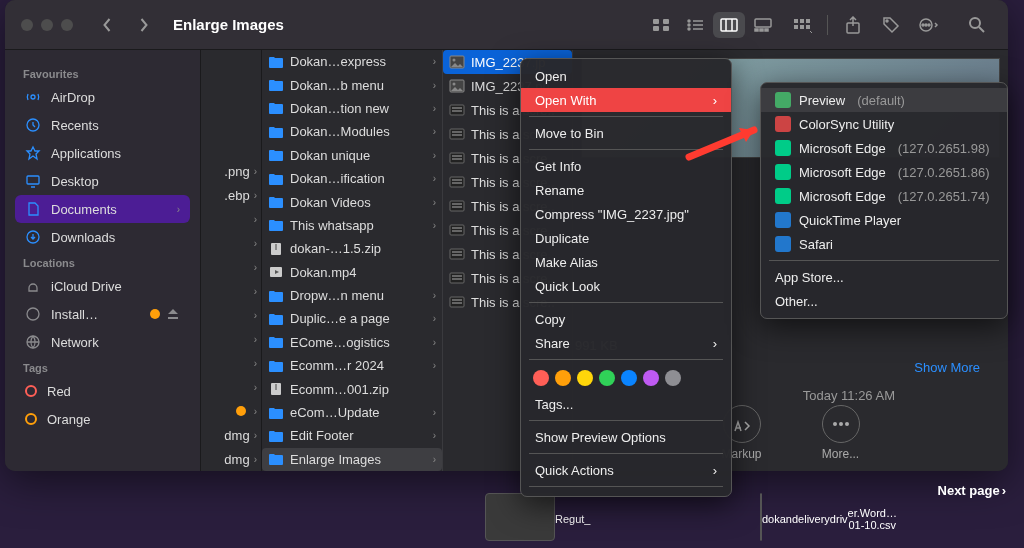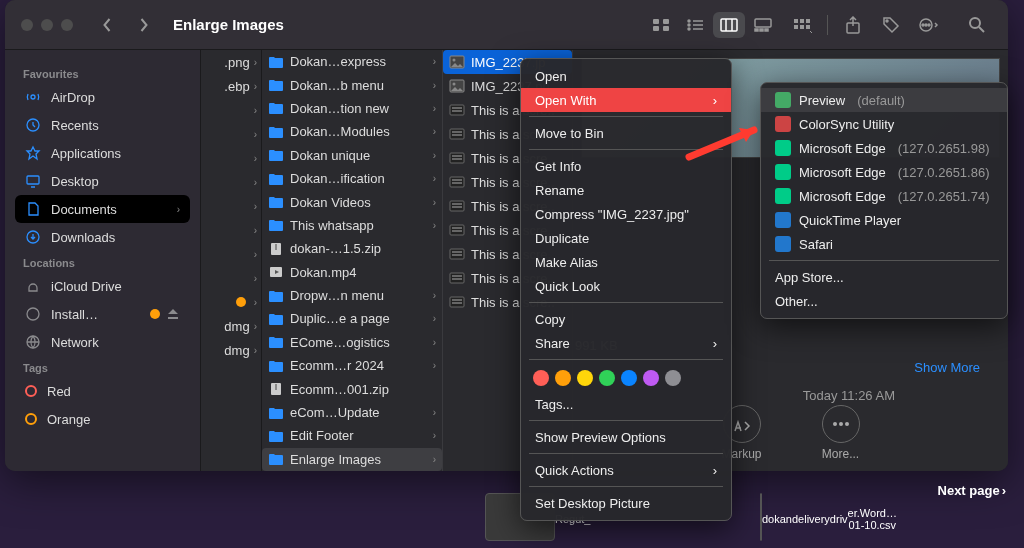--- a/index.html
+++ b/index.html
@@ -13,28 +13,28 @@
 .title { color:#fff; font-size:15px; font-weight:600; margin-left:8px; flex:0 0 auto; }
 .toolbar-spacer { flex:1; }
 .view-group { display:flex; gap:2px; }
 .view-btn { width:32px; height:26px; display:flex; align-items:center; justify-content:center; border-radius:6px; color:#999; }
 .view-btn.active { background:#4a4a4e; color:#fff; }
 .tb-icon { width:30px; height:26px; display:flex; align-items:center; justify-content:center; color:#999; }
 .body { flex:1; display:flex; min-height:0; }
 .sidebar { width:196px; background:#2d2a33; padding:12px 10px; overflow:auto; border-right:1px solid #1a1a1c; }
 .sb-section { font-size:11px; color:#8a8a8d; font-weight:600; margin:6px 0 3px 8px; }
 .sb-item { display:flex; align-items:center; height:28px; padding:0 10px; border-radius:6px; color:#ddd; font-size:13px; gap:10px; justify-content:space-between; }
-.sb-item.active { background:#000000; }
+.sb-item.active { background:#4c1d95; }
 .sb-left { display:flex; align-items:center; gap:10px; min-width:0; }
 .sb-ic { width:16px; height:16px; flex-shrink:0; display:flex; align-items:center; justify-content:center; color:#2b8fff; }
 .sb-ic.gray { color:#8a8a8d; }
 .eject { width:14px; height:14px; color:#8a8a8d; }
 .tag-dot { width:12px; height:12px; border-radius:50%; border:2px solid; }
 .col { display:flex; flex-direction:column; }
-.col1 { width:60px; padding-top:0; font-size:13px; color:#ddd; }
+.col1 { width:60px; padding-top:0; font-size:13px; color:#ddd;justify-content:flex-end; }
 .col1-row { display:flex; align-items:center; height:24px; padding:0 4px; justify-content:flex-end; gap:4px; }
 .sel-dot { width:10px; height:10px; border-radius:50%; background:#ff9f0a; }
 .col2 { width:182px; border-left:1px solid #1a1a1c; border-right:1px solid #3a3a3e; }
 .col2-row { display:flex; align-items:center; height:24px; padding:0 6px; font-size:13px; color:#ddd; gap:6px; border-radius:4px; }
 .col2-row.selected { background:#3e3e42; }
 .folder-ic,.file-ic { width:16px; height:14px; flex-shrink:0; color:#2b8fff; }
 .file-ic.gray { color:#aaa; }
 .col2-label { flex:1; white-space:nowrap; overflow:hidden; text-overflow:ellipsis; }
 .chev { color:#888; font-size:10px; }
 .col3 { width:130px; border-right:1px solid #3a3a3e; }
@@ -649,23 +649,20 @@
   <div class="ctx-sep"></div>
   <div class="ctx-item">
       <span>Show Preview Options</span>
     </div>
   <div class="ctx-sep"></div>
   <div class="ctx-item">
       <span>Quick Actions</span>
       <span>›</span>
     </div>
   <div class="ctx-sep"></div>
-  <div class="ctx-item">
-      <span>Set Desktop Picture</span>
-    </div>
 </div>
 
 <div class="sub-menu">
   <div id="sub-items">
       <div class="sub-item sel">
         <span class="app-ic" style="background:#4a6"></span>
         <span class="sub-name">Preview</span>
         <span class="sub-ver">(default)</span>
       </div>
       <div class="sub-item">

